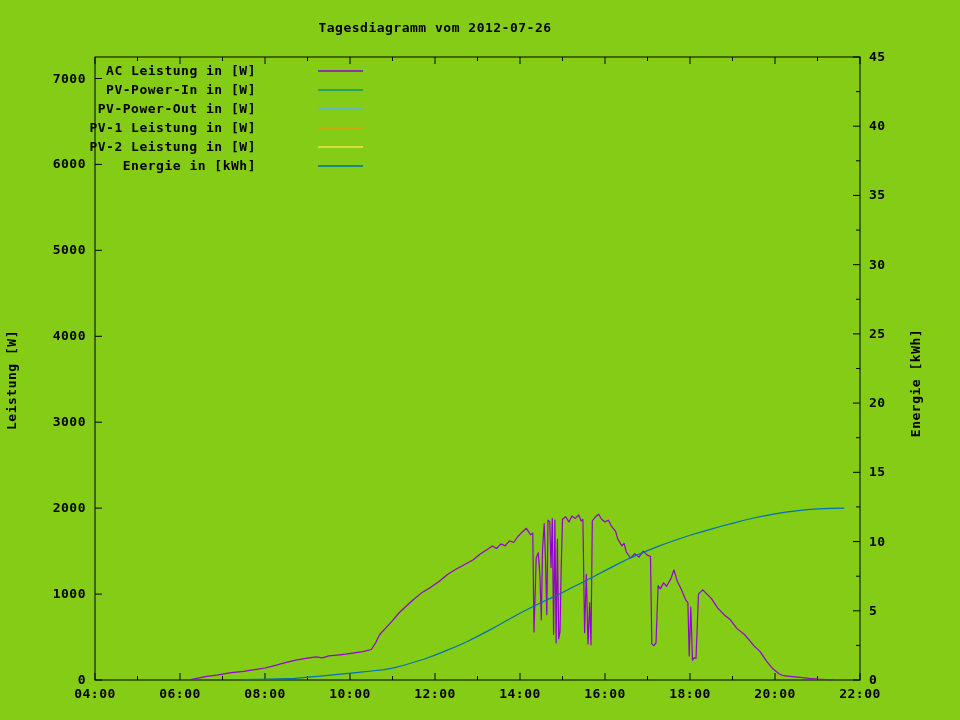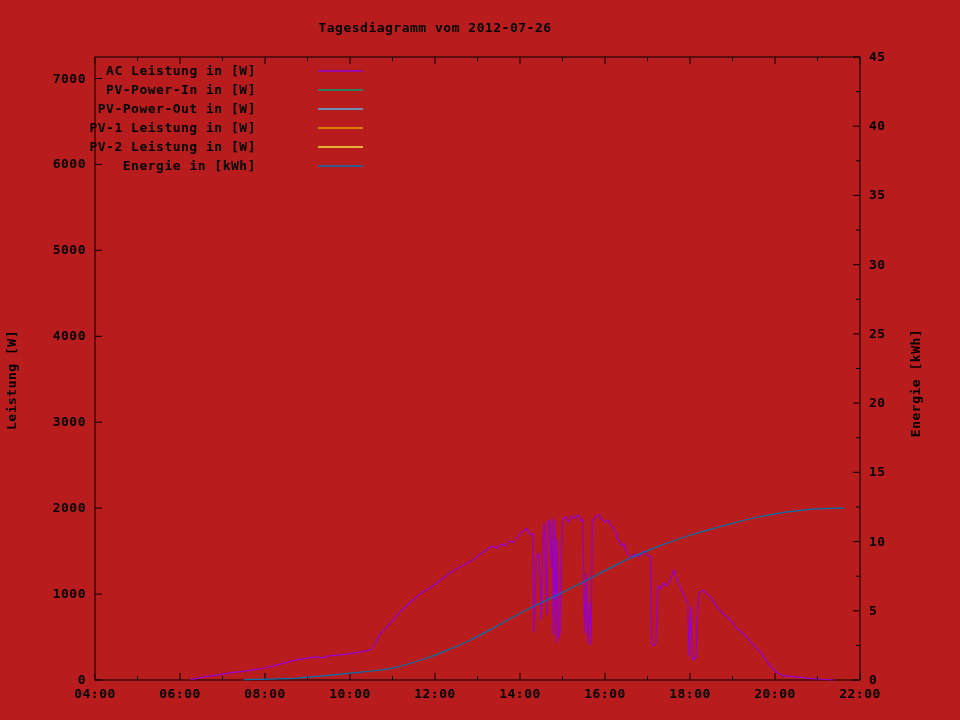--- a/index.html
+++ b/index.html
@@ -1,16 +1,16 @@
 <!DOCTYPE html>
 <html><head>
 <meta charset="utf-8">
 <style>
   html,body{margin:0;padding:0;background:#ffffff;}
-  #page{position:relative;width:960px;height:720px;background:#b91c1c;overflow:hidden;}
+  #page{position:relative;width:960px;height:720px;background:#84cc16;overflow:hidden;}
   svg{display:block;}
   .title-text{font:bold 13px "DejaVu Sans Mono",monospace;fill:#000;letter-spacing:.5px;}
   .tick-text{font:bold 13px "DejaVu Sans Mono",monospace;fill:#000;letter-spacing:.5px;}
 </style>
 </head>
 <body>
 
 <div id="page">
   <svg id="plot-svg" width="960" height="720" viewBox="0 0 960 720">
     <text class="title-text" x="435" y="32" text-anchor="middle">Tagesdiagramm vom 2012-07-26</text>

